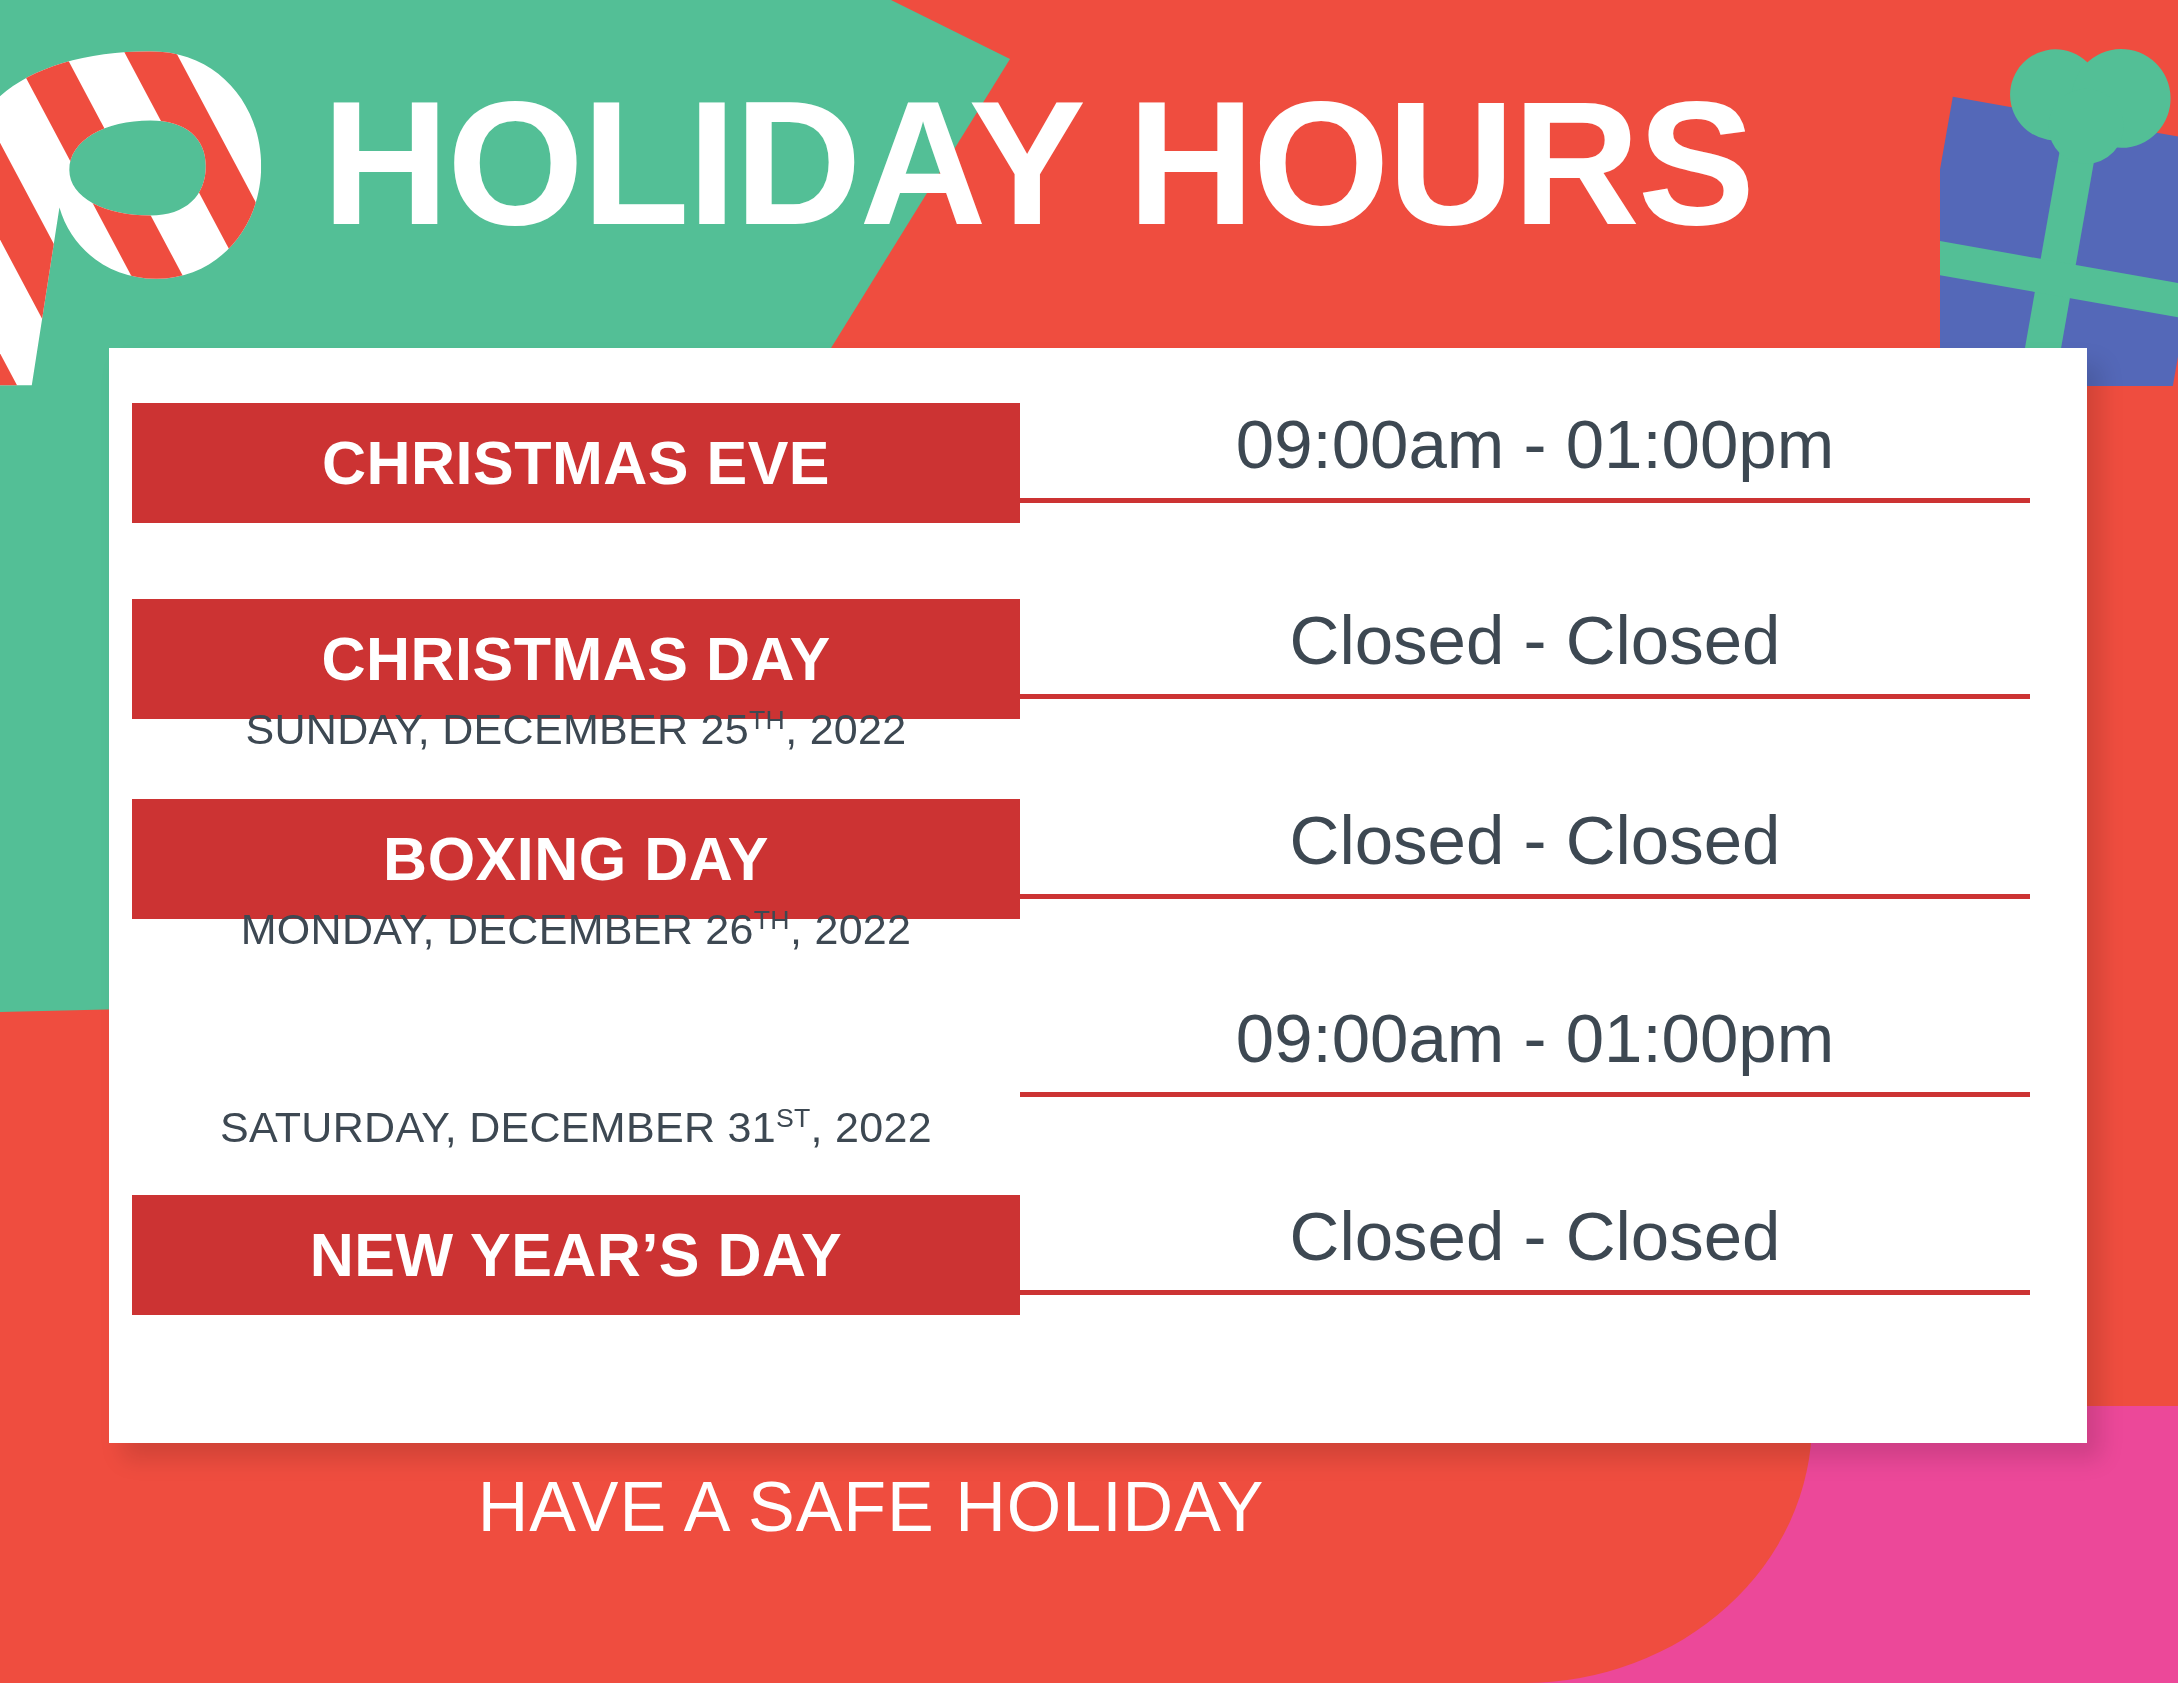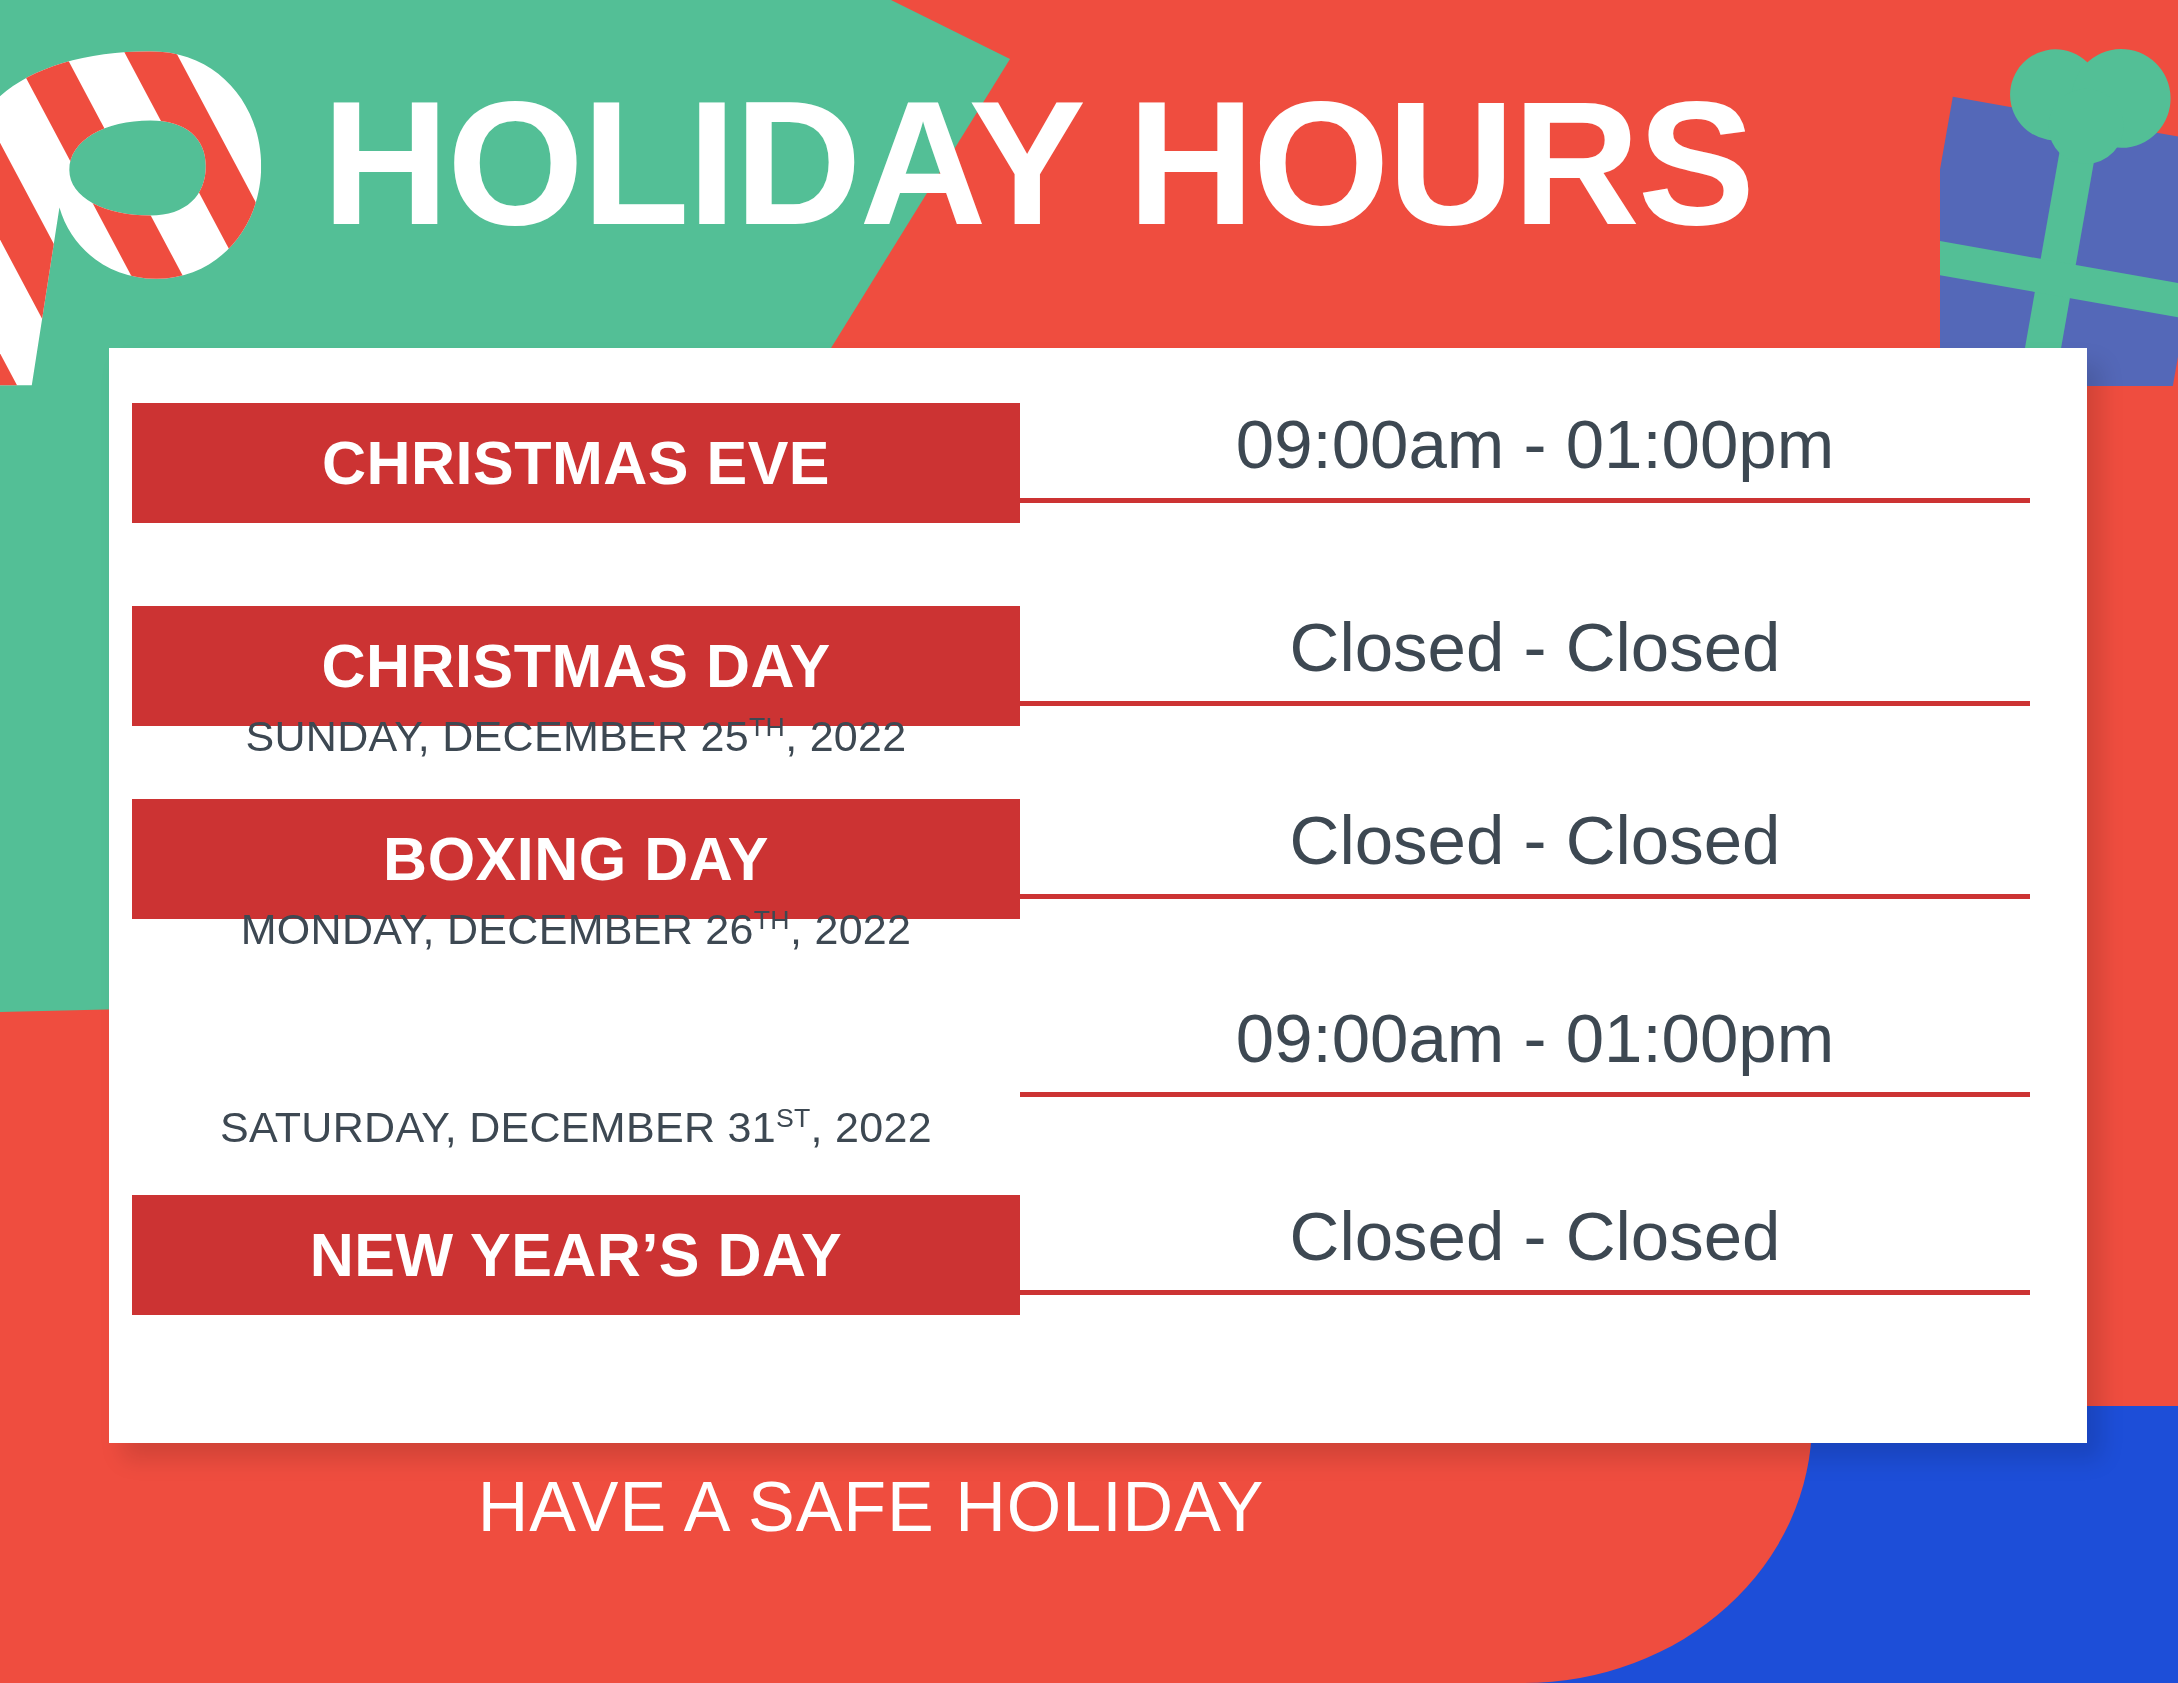--- a/index.html
+++ b/index.html
@@ -6,21 +6,21 @@
   * { margin:0; padding:0; box-sizing:border-box; }
   html, body {
     width:2178px; height:1683px;
     background:#ffffff;
     font-family:"Liberation Sans", sans-serif;
     overflow:hidden;
   }
   #poster {
     position:relative;
     width:2178px; height:1683px;
-    background:#1d4ed8;
+    background:#ec4899;
     overflow:hidden;
   }
 
   
   .bg-red-main {
     position:absolute;
     left:0; top:0;
     width:2178px; height:1406px;
     background:#EF4D3F;
     clip-path: polygon(0 0, 2178px 0, 2178px 1406px, 0 1406px);
@@ -89,21 +89,21 @@
     width:100%; height:100%;
   }
 
   .row {
     position:absolute;
     left:0;
     width:100%;
     height:198px;
   }
   .row-0 { top:55px; }
-  .row-1 { top:258px;padding-left:24px; }
+  .row-1 { top:251px;padding-left:24px; }
   .row-2 { top:451px; }
   .row-3 { top:649px; }
   .row-4 { top:847px; }
 
   .name-bar {
     position:absolute;
     left:23px; top:0;
     width:888px; height:120px;
     background:#CC3333;
     display:flex;

